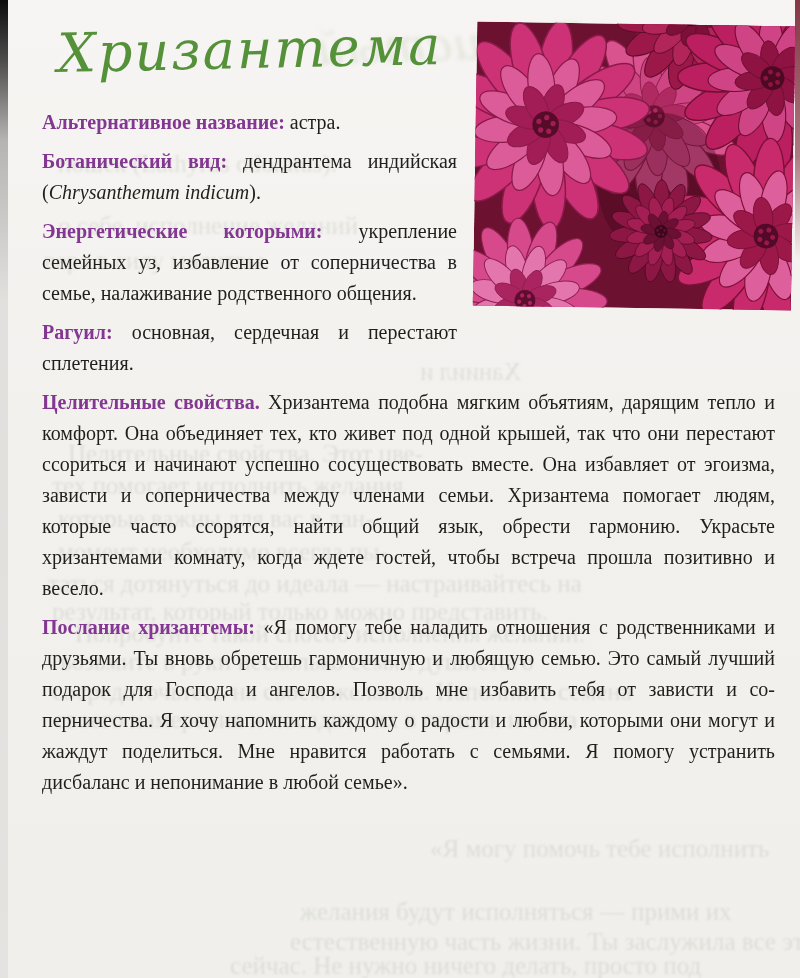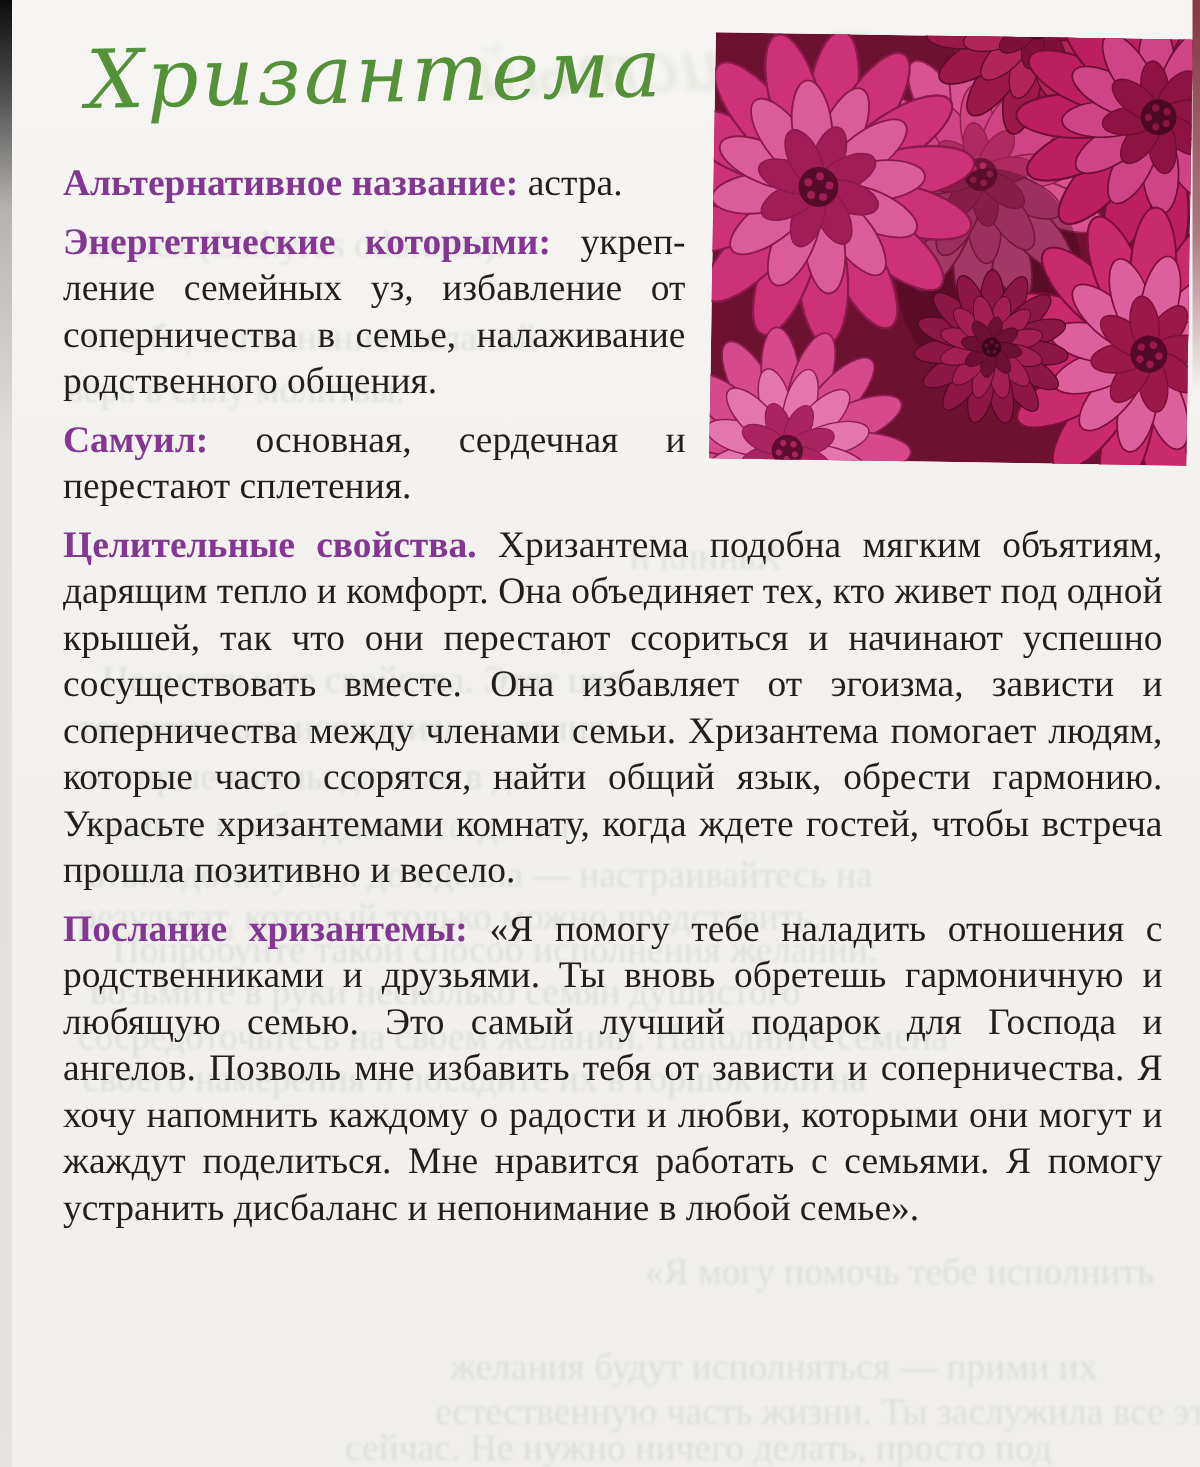--- a/index.html
+++ b/index.html
@@ -23,21 +23,21 @@
     font-family:"DejaVu Serif", serif;
     font-style:italic;font-weight:normal;
     font-size:54px;line-height:1.1;
     letter-spacing:2px;
     color:#549139;
     transform:rotate(-1.2deg);
     transform-origin:left bottom;
   }
   p.para{
     margin:0 0 8px 0;
-    font-size:25px;line-height:31px;
+    font-size:20px;line-height:31px;
     text-align:justify;
     hyphens:manual;
   }
   p.para .label{font-weight:bold;color:#833792;}
   .latin{font-style:italic;}
   
   .bt{
     position:absolute;z-index:1;
     font-size:25px;line-height:28px;
     color:#87977f;opacity:.20;
@@ -152,25 +152,26 @@
       <use href="#mum" style="--p1:#c92a6b;--p2:#dd5f9b;--p3:#9c1848;--c:#52092a;--st:#7c1038" transform="translate(292,210) rotate(26) scale(0.95)"></use>
       <use href="#mum" style="--p1:#8c1644;--p2:#a31e53;--p3:#6b0f33;--c:#38071b;--st:#4e0a24" transform="translate(187,207) scale(0.5)"></use>
       <use href="#mum" style="--p1:#d6498a;--p2:#e377ad;--p3:#aa2560;--c:#5e0d2e;--st:#8e1d50" transform="translate(52,278) rotate(-30) scale(0.8)"></use>
     </svg>
   </div>
 
   <h1 class="page-title">Хризантема</h1>
 
   <p class="para"><span class="label">Альтернативное название:</span><span> астра.</span></p>
 
+  <p class="para"><span class="label">Ботанический вид:</span><span> дендрантема индийская (</span><span class="latin">Chrysanthemum indi­cum</span><span>).</span></p>
 
   <p class="para"><span class="label">Энергетические которыми:</span><span> укреп­ление семейных уз, избавление от соперничества в семье, на­лаживание родственного общения.</span></p>
 
 
-  <p class="para"><span class="label">Самуил:</span><span> основная, сердечная и перестают сплетения.</span></p>
+  <p class="para"><span class="label">Рагуил:</span><span> основная, сердечная и перестают сплетения.</span></p>
 
   <p class="para"><span class="label">Целительные свойства.</span><span> Хризантема подобна мягким объя­тиям, дарящим тепло и комфорт. Она объединяет тех, кто живет под одной крышей, так что они перестают ссориться и начинают успешно сосуществовать вместе. Она избавляет от эгоизма, зависти и соперничества между членами семьи. Хризантема помогает людям, которые часто ссорятся, найти общий язык, обрести гармонию. Украсьте хризантемами комнату, когда ждете гостей, чтобы встреча прошла позитив­но и весело.</span></p>
 
   <p class="para"><span class="label">Послание хризантемы:</span><span> «Я помогу тебе наладить отношения с родственниками и друзьями. Ты вновь обретешь гармонич­ную и любящую семью. Это самый лучший подарок для Гос­пода и ангелов. Позволь мне избавить тебя от зависти и со­перничества. Я хочу напомнить каждому о радости и любви, которыми они могут и жаждут поделиться. Мне нравится ра­ботать с семьями. Я помогу устранить дисбаланс и непонима­ние в любой семье».</span></p>
 
 </div>
 
 <div class="edge-left"></div>
 <div class="edge-right"></div>
 

